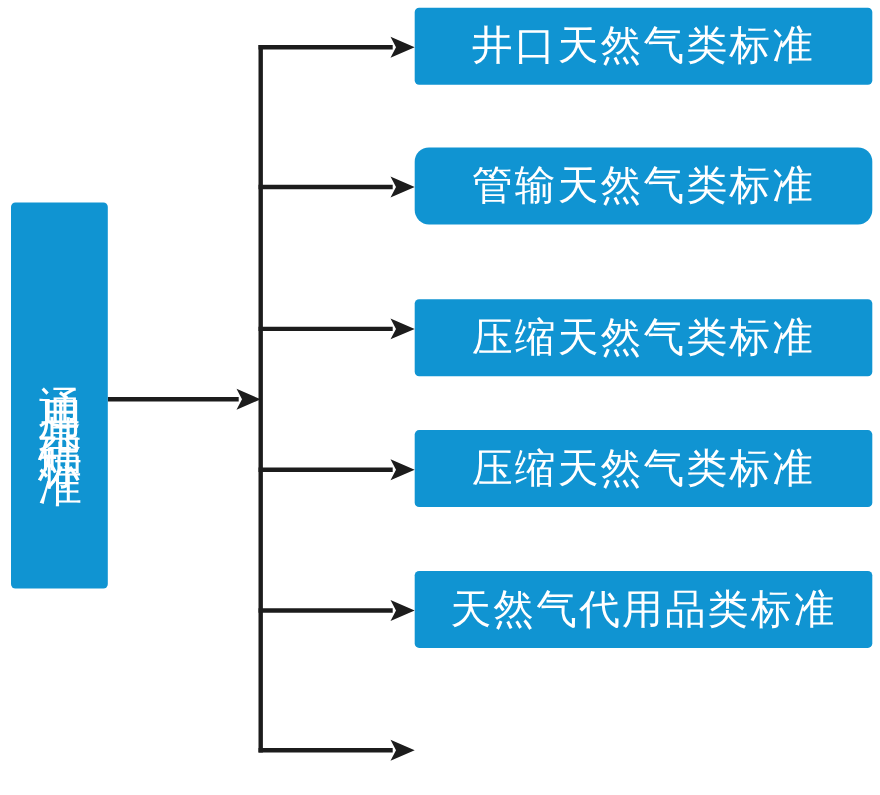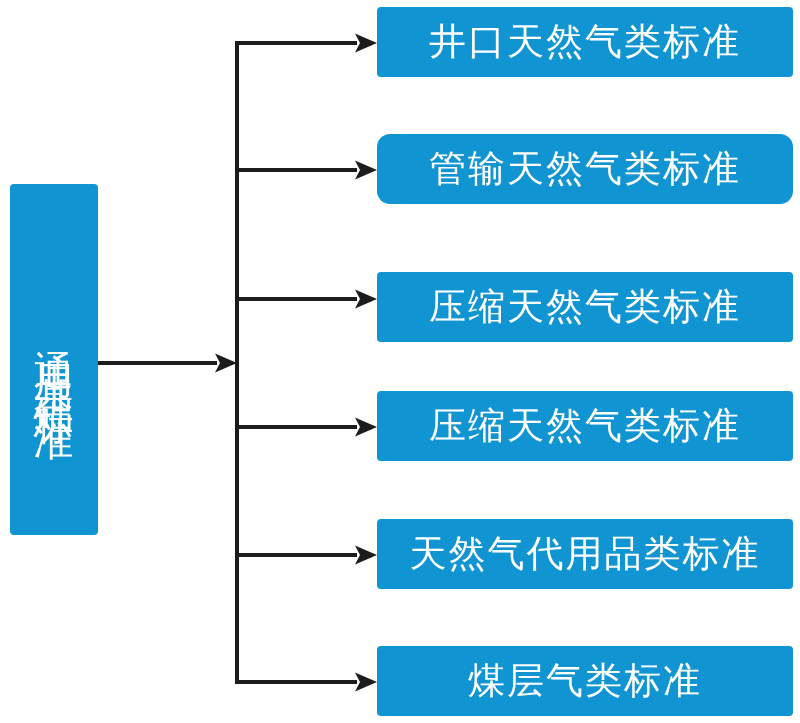--- a/index.html
+++ b/index.html
@@ -116,17 +116,14 @@
   </div>
   <div class="node branch-node branch-2">
     <span>压缩天然气类标准</span>
   </div>
   <div class="node branch-node branch-3">
     <span>压缩天然气类标准</span>
   </div>
   <div class="node branch-node branch-4">
     <span>天然气代用品类标准</span>
   </div>
-  <div class="node branch-node branch-5">
-    <span>煤层气类标准</span>
-  </div>
 
 </div>
 
 </body></html>

